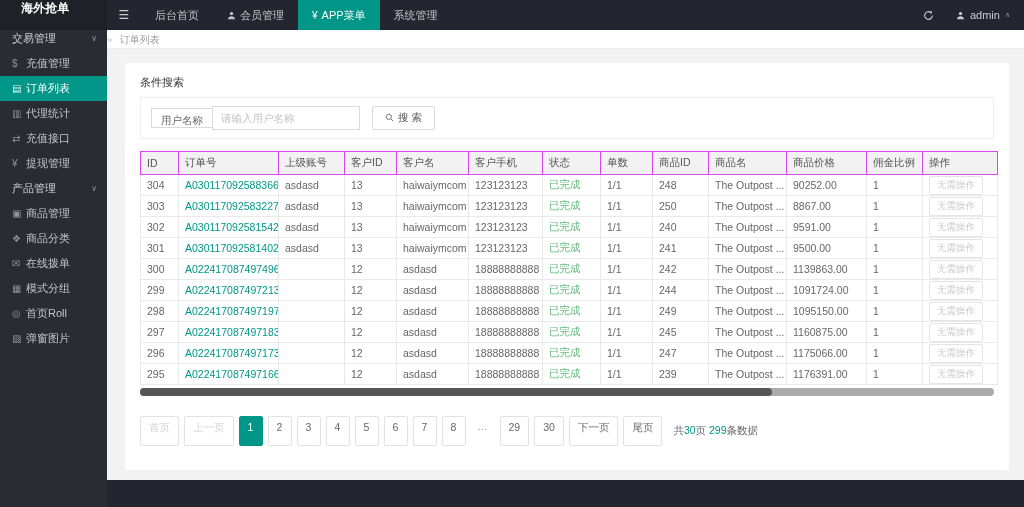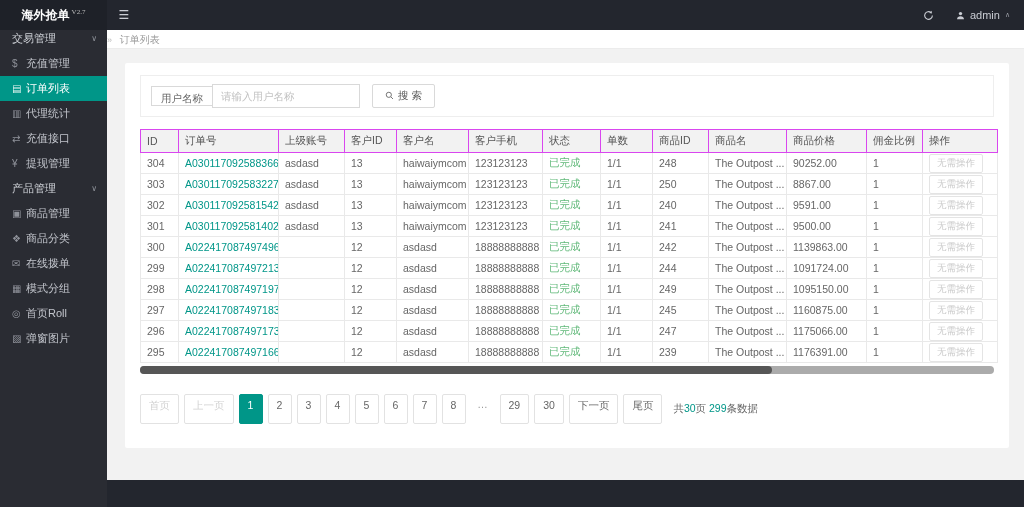--- a/index.html
+++ b/index.html
@@ -3,21 +3,21 @@
 <meta charset="utf-8">
 <style>
   * { margin:0; padding:0; box-sizing:border-box; }
   html,body { width:1024px; height:507px; overflow:hidden; background:#f2f2f2;
     font-family:"Liberation Sans","DejaVu Sans",sans-serif; }
 
   
   .header { position:absolute; top:0; left:0; width:1024px; height:30px;
     background:#23262e; display:flex; align-items:stretch; z-index:10; }
   .logo { width:107px; background:#1e2128; color:#fff; display:flex;
-    align-items:center; justify-content:center; font-size:12px; font-weight:bold;font-family:Liberation Serif, serif; }
+    align-items:flex-start; justify-content:center; font-size:12px; font-weight:bold; }
   .logo .ver { font-size:7px; font-weight:normal; color:#bbb; margin-left:2px; margin-top:-6px; }
   .hamburger { width:34px; display:flex; align-items:center; justify-content:center;
     color:#c9ccd3; font-size:12px; cursor:pointer; }
   .topnav { display:flex; }
   .topnav .nav-item { display:flex; align-items:center; padding:0 14px; font-size:11px;
     color:#c2c5cc; cursor:pointer; }
   .topnav .nav-item.active { background:#009688; color:#fff; }
   .topnav .nav-icon { margin-right:4px; font-size:10px; display:inline-flex; align-items:center; }
   .header-right { margin-left:auto; display:flex; align-items:center; }
   .refresh-btn { padding:0 12px; color:#c9ccd3; font-size:12px; cursor:pointer;
@@ -88,20 +88,41 @@
 </style>
 </head>
 <body>
 
 <div class="header">
   <div class="logo">
     <span>海外抢单</span>
     <span class="ver">V2.7</span>
   </div>
   <div class="hamburger">☰</div>
+  <div class="topnav" id="topnav-items">
+      <div class="nav-item">
+        <span>后台首页</span>
+      </div>
+      <div class="nav-item">
+        <span class="nav-icon">
+          <svg width="9" height="9" viewBox="0 0 16 16" fill="currentColor">
+            <circle cx="8" cy="4.6" r="3"></circle>
+            <path d="M1.8 14.5c0-3.4 2.8-5.2 6.2-5.2s6.2 1.8 6.2 5.2z"></path>
+          </svg>
+        </span>
+        <span>会员管理</span>
+      </div>
+      <div class="nav-item active">
+        <span class="nav-icon">¥</span>
+        <span>APP菜单</span>
+      </div>
+      <div class="nav-item">
+        <span>系统管理</span>
+      </div>
+    </div>
   <div class="header-right">
     <div class="refresh-btn">
       <svg width="11" height="11" viewBox="0 0 16 16">
           <path d="M13.6 8a5.6 5.6 0 1 1-1.9-4.2" fill="none" stroke="#c9ccd3" stroke-width="1.6"></path>
           <path d="M12.6 1l.4 4-4-.6z" fill="#c9ccd3"></path>
         </svg>
     </div>
     <div class="admin-menu">
       <span class="nav-icon">
         <svg width="9" height="9" viewBox="0 0 16 16" fill="#c9ccd3">
@@ -133,20 +154,21 @@
 
 <div class="main">
   <div class="breadcrumb-bar">
     <span class="crumb-sep">»</span>
     <span>订单列表</span>
   </div>
 
   <div class="content">
     <div class="card">
 
+      <div class="search-title">条件搜索</div>
 
       <div class="search-panel">
         <span class="addon-label">用户名称</span>
         <input class="search-input" type="text" placeholder="请输入用户名称" style="">
         <button class="search-btn">
           <span>
             <svg width="9" height="9" viewBox="0 0 16 16">
                 <circle cx="6.8" cy="6.8" r="4.6" fill="none" stroke="#666" stroke-width="1.6"></circle>
                 <line x1="10.4" y1="10.4" x2="14.2" y2="14.2" stroke="#666" stroke-width="1.6"></line>
               </svg>

